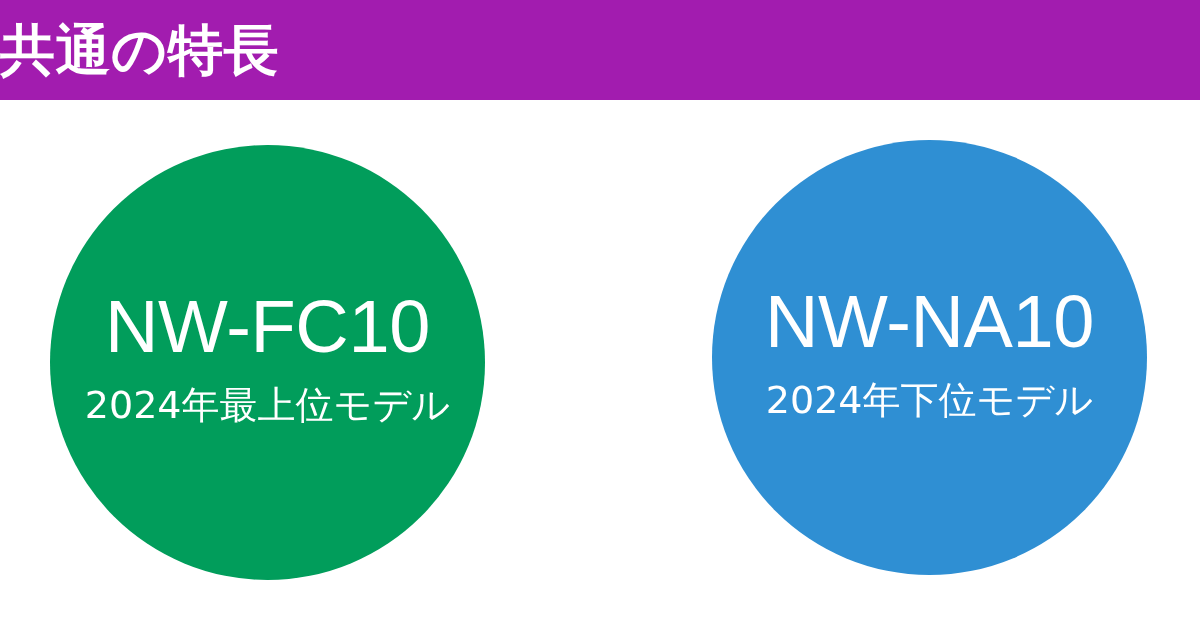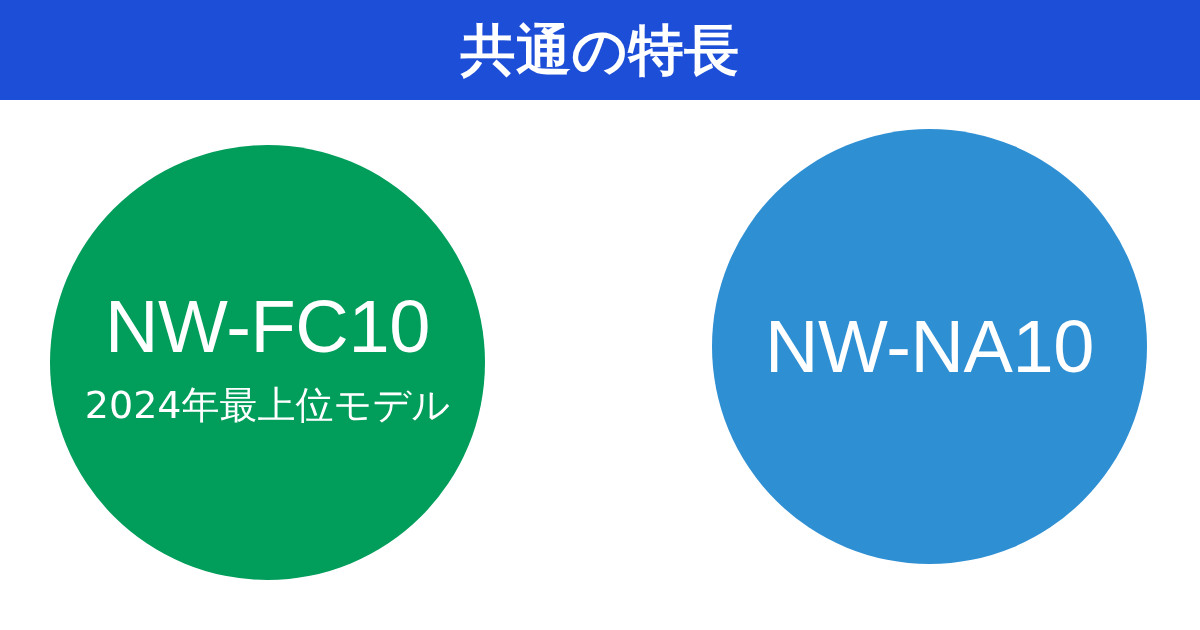--- a/index.html
+++ b/index.html
@@ -20,24 +20,24 @@
     background: #ffffff;
   }
 
   
   .header-band {
     position: absolute;
     left: 0;
     top: 0;
     width: 1200px;
     height: 100px;
-    background: #1d4ed8;
+    background: #a21caf;
     display: flex;
     align-items: center;
-    justify-content: center;
+    justify-content: flex-start;
   }
   .header-title {
     color: #ffffff;
     font-size: 55px;
     font-weight: bold;
     line-height: 1;
     letter-spacing: 0.01em;
     white-space: nowrap;
     font-family: "DejaVu Sans", "Liberation Sans", sans-serif;
   }
@@ -61,21 +61,21 @@
     justify-content: center;
     box-sizing: border-box;
   }
   .circle-green {
     left: 50px;
     top: 45px;
     background: #019D5B;
   }
   .circle-blue {
     left: 712px;
-    top: 29px;
+    top: 40px;
     background: #2F8FD3;
   }
   .model-name {
     color: #ffffff;
     font-size: 74px;
     font-weight: normal;
     line-height: 1.0;
     white-space: nowrap;
     margin: 0;
     padding: 0;
@@ -103,16 +103,17 @@
 
   <div class="circles">
 
     <div class="circle circle-green">
       <div class="model-name">NW-FC10</div>
       <div class="model-desc">2024年最上位モデル</div>
     </div>
 
     <div class="circle circle-blue">
       <div class="model-name">NW-NA10</div>
+      <div class="model-desc">2024年下位モデル</div>
     </div>
 
   </div>
 </div>
 
 </body></html>

